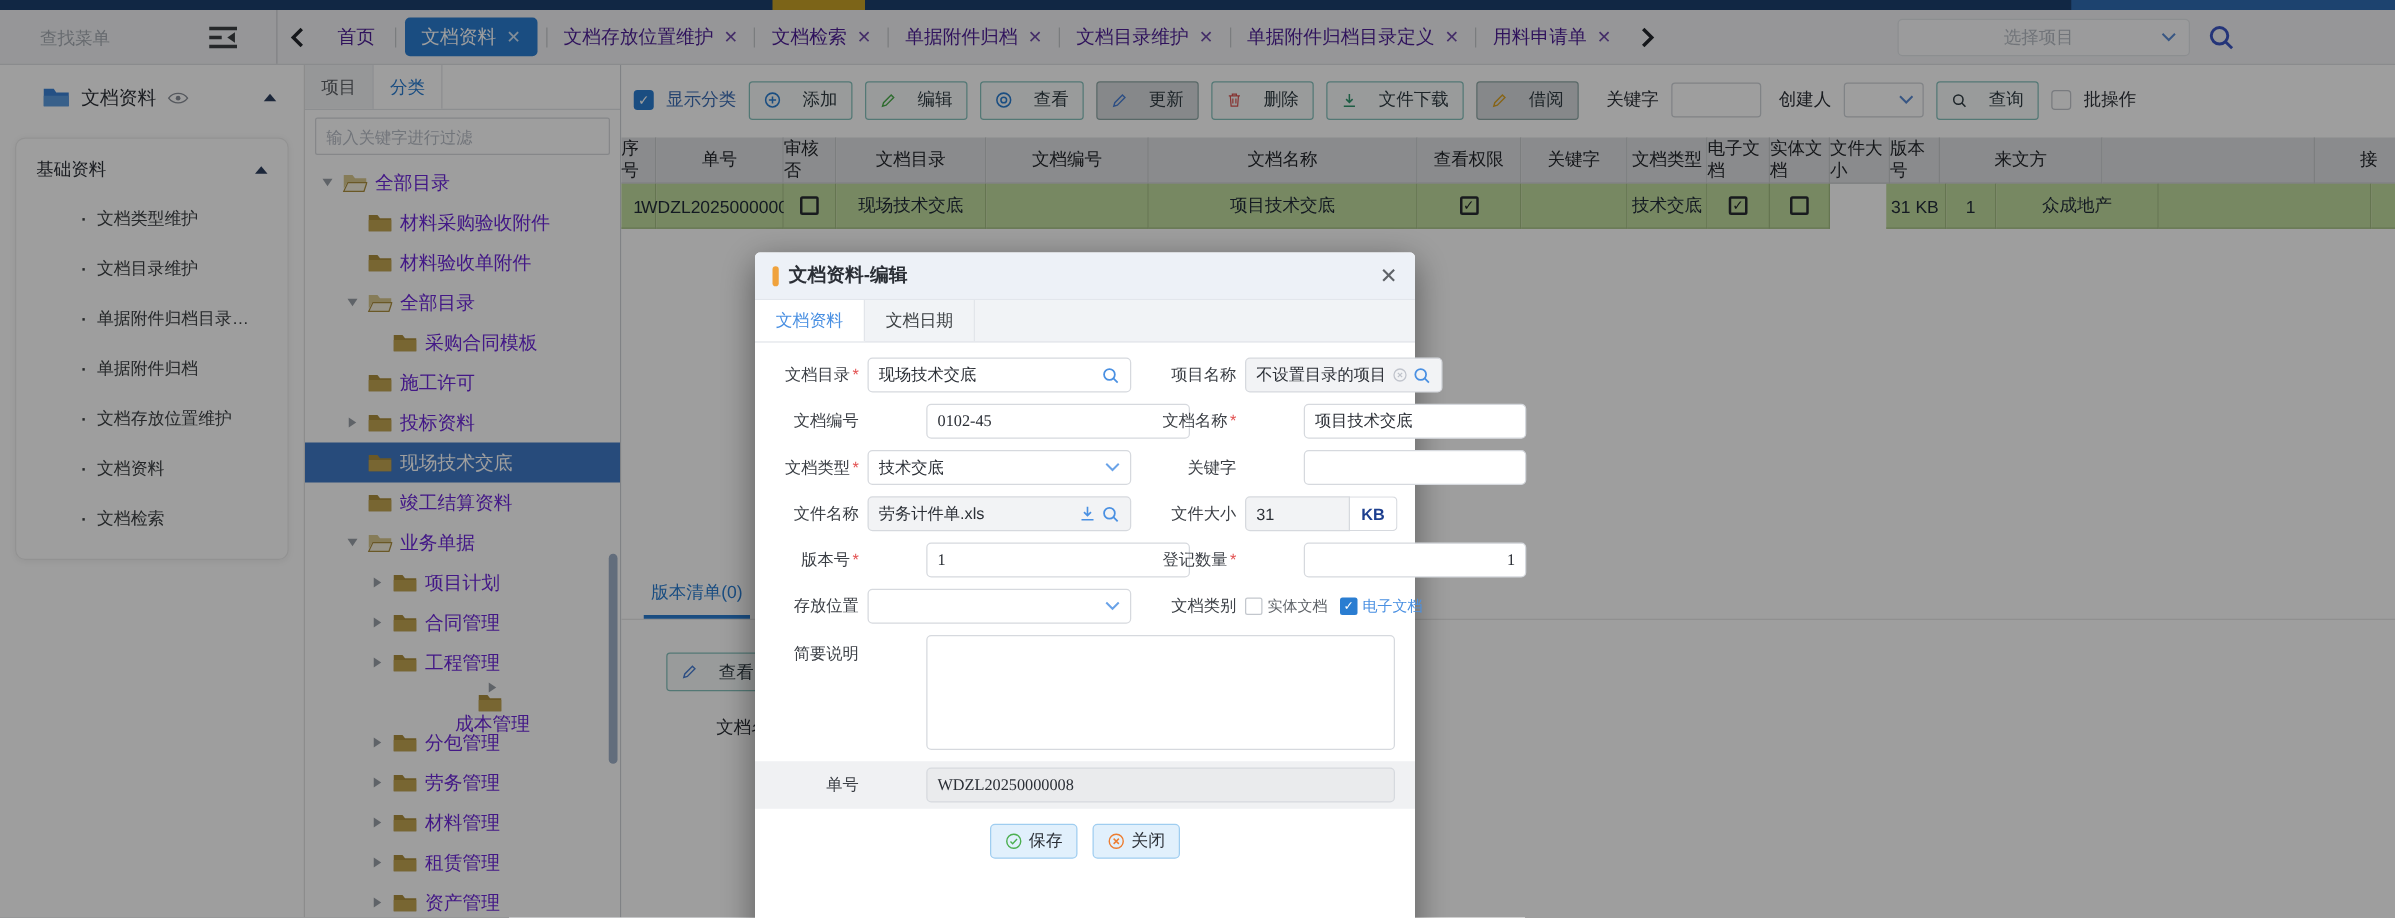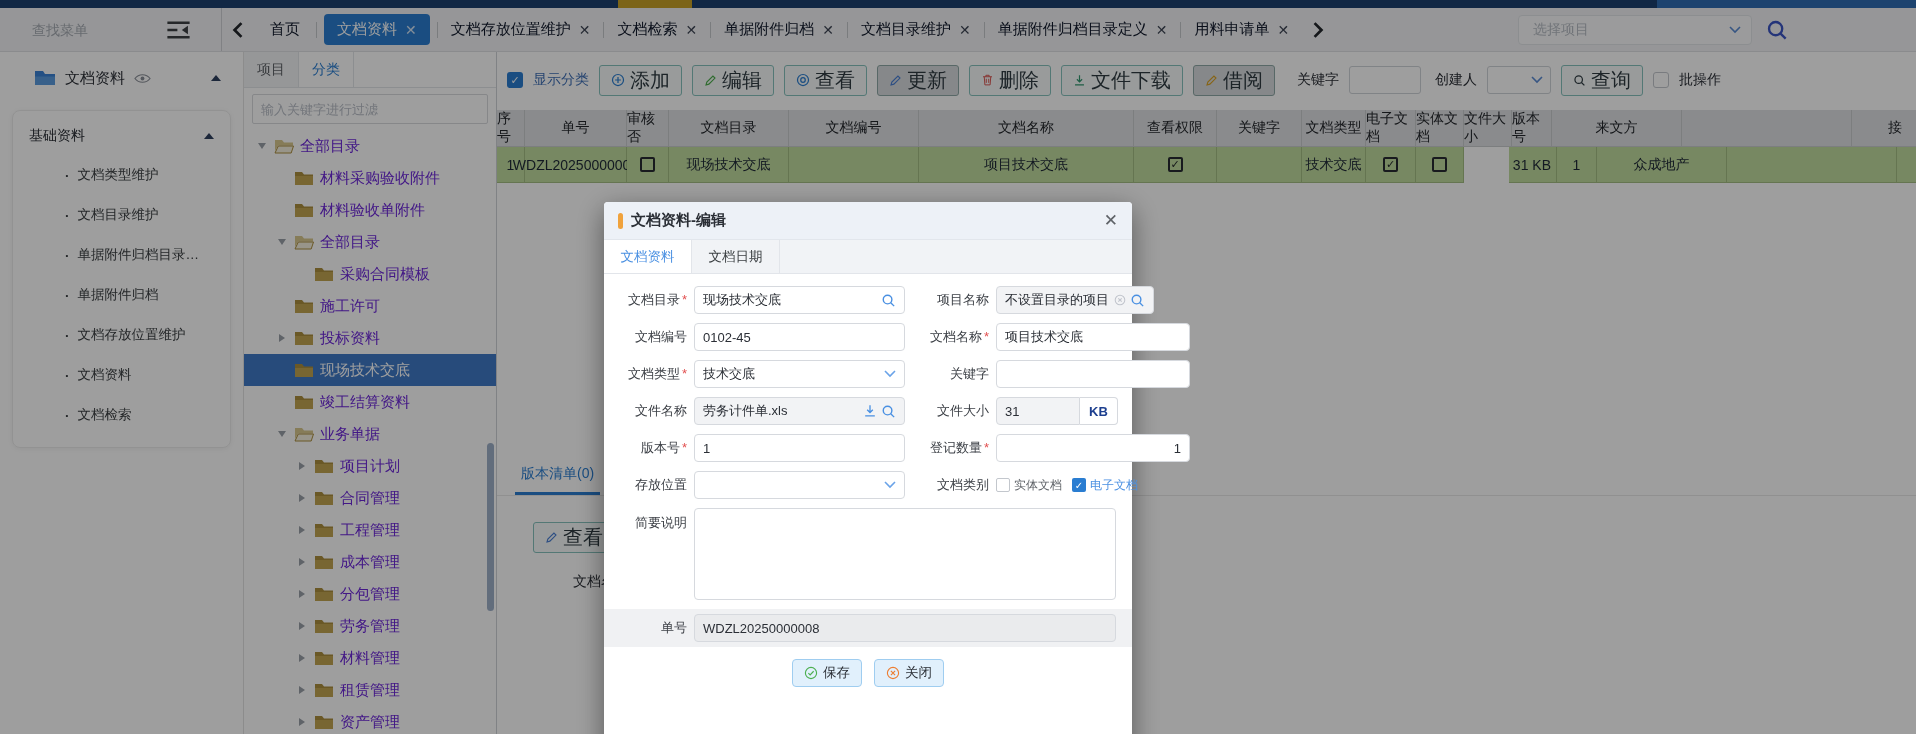--- a/index.html
+++ b/index.html
@@ -13,29 +13,29 @@
 
   
   .tab-bar { height:44px; background:#f2f3f5; display:flex; align-items:center; border-bottom:1px solid #dfe1e4; }
   .menu-zone { width:222px; height:100%; flex-shrink:0; display:flex; align-items:center;
     justify-content:space-between; padding:0 30px 0 32px; border-right:1px solid #cfd1d5; }
   .menu-search { border:none; outline:none; background:transparent; width:100px; font-size:14px; color:#3b3f45;
     font-family:inherit; }
   .menu-search::placeholder { color:#a6abb3; }
   .chev { padding:0 10px; display:flex; align-items:center; cursor:pointer; }
   #tab-list { display:flex; align-items:center; height:100%; }
-  .tab { display:flex; align-items:center; gap:8px; padding:0 13px; font-size:15px; color:#0f172a;
+  .tab { display:flex; align-items:center; gap:8px; padding:0 13px; font-size:15px; color:#4c1d95;
     height:100%; cursor:pointer; white-space:nowrap; }
   .tab.home { padding:0 16px; }
   .tab.active { background:#2a7dd1; color:#fff; border-radius:4px; height:31px; margin:0 7px; }
   .tab-close { font-size:14px; opacity:.8; }
   .tab-sep { width:1px; height:16px; background:#c6c8cc; }
   .tb-right { margin-left:auto; display:flex; align-items:center; gap:14px; padding-right:128px; }
   .proj-select { width:234px; height:30px; background:#fafbfc; border:1px solid #e2e5e9; border-radius:4px;
-    display:flex; align-items:center; padding:0 10px 0 14px; cursor:pointer; }
+    display:flex; align-items:center; padding:0 10px 0 14px; cursor:pointer;text-align:center; }
   .proj-select .ph { font-size:14px; color:#b7bcc4; flex:1; }
 
   
   .app-body { display:flex; height:682px; }
 
   
   .sidebar { width:244px; background:#fff; border-right:1px solid #e2e2e2; flex-shrink:0; }
   .sb-header { height:52px; display:flex; align-items:center; gap:9px; padding:0 22px 0 34px; }
   .sb-title { font-size:15px; color:#2b2f36; }
   .caret-up { width:0; height:0; border-left:5px solid transparent; border-right:5px solid transparent;
@@ -73,21 +73,21 @@
 
   
   .content { flex:1; background:#fff; position:relative; overflow:hidden; }
   .ct-toolbar { height:56px; display:flex; align-items:center; gap:10px; padding-left:10px; }
   .cbx { width:16px; height:16px; border-radius:3px; flex-shrink:0; display:flex; align-items:center;
     justify-content:center; cursor:pointer; }
   .cbx.on { background:#2a7dd1; color:#fff; font-size:11px; font-weight:bold; }
   .cbx.off { background:#fff; border:1px solid #c3c7cd; }
   .show-cat-label { font-size:14px; color:#3d6eb5; }
   .tbtn { height:31px; padding:0 11px; border:1px solid #86c2bd; border-radius:3px; background:#f7fbfb;
-    font-size:20px; color:#2f3b42; display:inline-flex; align-items:center; gap:5px; cursor:pointer;
+    font-size:14px; color:#2f3b42; display:inline-flex; align-items:center; gap:17px; cursor:pointer;
     font-family:inherit; }
   .tbtn.gray { background:#d9dcdf; border-color:#8fa8a6; }
   .flt-label { font-size:14px; color:#2b2f36; margin-left:12px; }
   .flt-input { width:72px; height:28px; border:1px solid #cfd3d8; border-radius:3px; background:#fff; }
   .flt-select { width:64px; height:28px; border:1px solid #cfd3d8; border-radius:3px; background:#fff;
     display:flex; align-items:center; justify-content:flex-end; padding-right:7px; cursor:pointer; }
   .batch-label { font-size:14px; color:#2b2f36; }
 
   .grid-head,.grid-row { display:flex; }
   .grid-head { margin-top:2px; }
@@ -124,21 +124,21 @@
   .m-body { flex:1; padding:12px 16px 0; }
   .f-row { display:flex; align-items:center; margin-bottom:9px; }
   .f-left { display:flex; align-items:center; width:292px; flex-shrink:0; }
   .f-right { display:flex; align-items:center; flex:1; margin-left:10px; }
   .f-lb { width:74px; text-align:right; font-size:13px; color:#3b3f45; flex-shrink:0; padding-right:7px;
     white-space:nowrap; }
   .f-lb.req::after { content:"*"; color:#e25050; margin-left:2px; }
   .inp { height:28px; border:1px solid #d6d9de; border-radius:4px; background:#fff; font-size:13px;
     color:#2b2f36; display:flex; align-items:center; padding:0 8px; gap:5px; flex:1; min-width:0; }
   .f-left .inp { width:211px; flex:none; }
-  input.inp, textarea.f-area { outline:none; font-family:Liberation Sans, sans-serif; }
+  input.inp, textarea.f-area { outline:none; font-family:Liberation Serif, serif;margin-left:47px; }
   .inp.ro { background:#f2f3f5; }
   .inp .val { flex:1; white-space:nowrap; overflow:hidden; }
   .inp.r-align { text-align:right; justify-content:flex-end; }
   input.inp.r-align { text-align:right; }
   .suffix { display:flex; align-items:center; gap:4px; flex-shrink:0; }
   .addon { height:28px; border:1px solid #d6d9de; border-left:none; border-radius:0 4px 4px 0; background:#fff;
     display:flex; align-items:center; padding:0 9px; font-size:13px; font-weight:bold; color:#1d3f8f; }
   .inp.has-addon { border-radius:4px 0 0 4px; width:84px !important; flex:none; }
   .mcb { width:14px; height:14px; border-radius:2px; display:inline-flex; align-items:center; justify-content:center;
     flex-shrink:0; cursor:pointer; }
@@ -437,21 +437,21 @@
             <i></i>
           </span>
           <span>
             <svg class="tfolder" viewBox="0 0 20 16">
               <path d="M1 2h7l2 2.5h9V15H1z" fill="#ac8f3e"></path>
               <path d="M1 6h18v9H1z" fill="#c2a552"></path>
             </svg>
           </span>
           <span>工程管理</span>
         </div>
-        <div class="tnode" style="padding-left: 48px;">
+        <div class="tnode" style="padding-left: 48px; flex-direction: column;">
           <span class="tcaret closed">
             <i></i>
           </span>
           <span>
             <svg class="tfolder" viewBox="0 0 20 16">
               <path d="M1 2h7l2 2.5h9V15H1z" fill="#ac8f3e"></path>
               <path d="M1 6h18v9H1z" fill="#c2a552"></path>
             </svg>
           </span>
           <span>成本管理</span>

